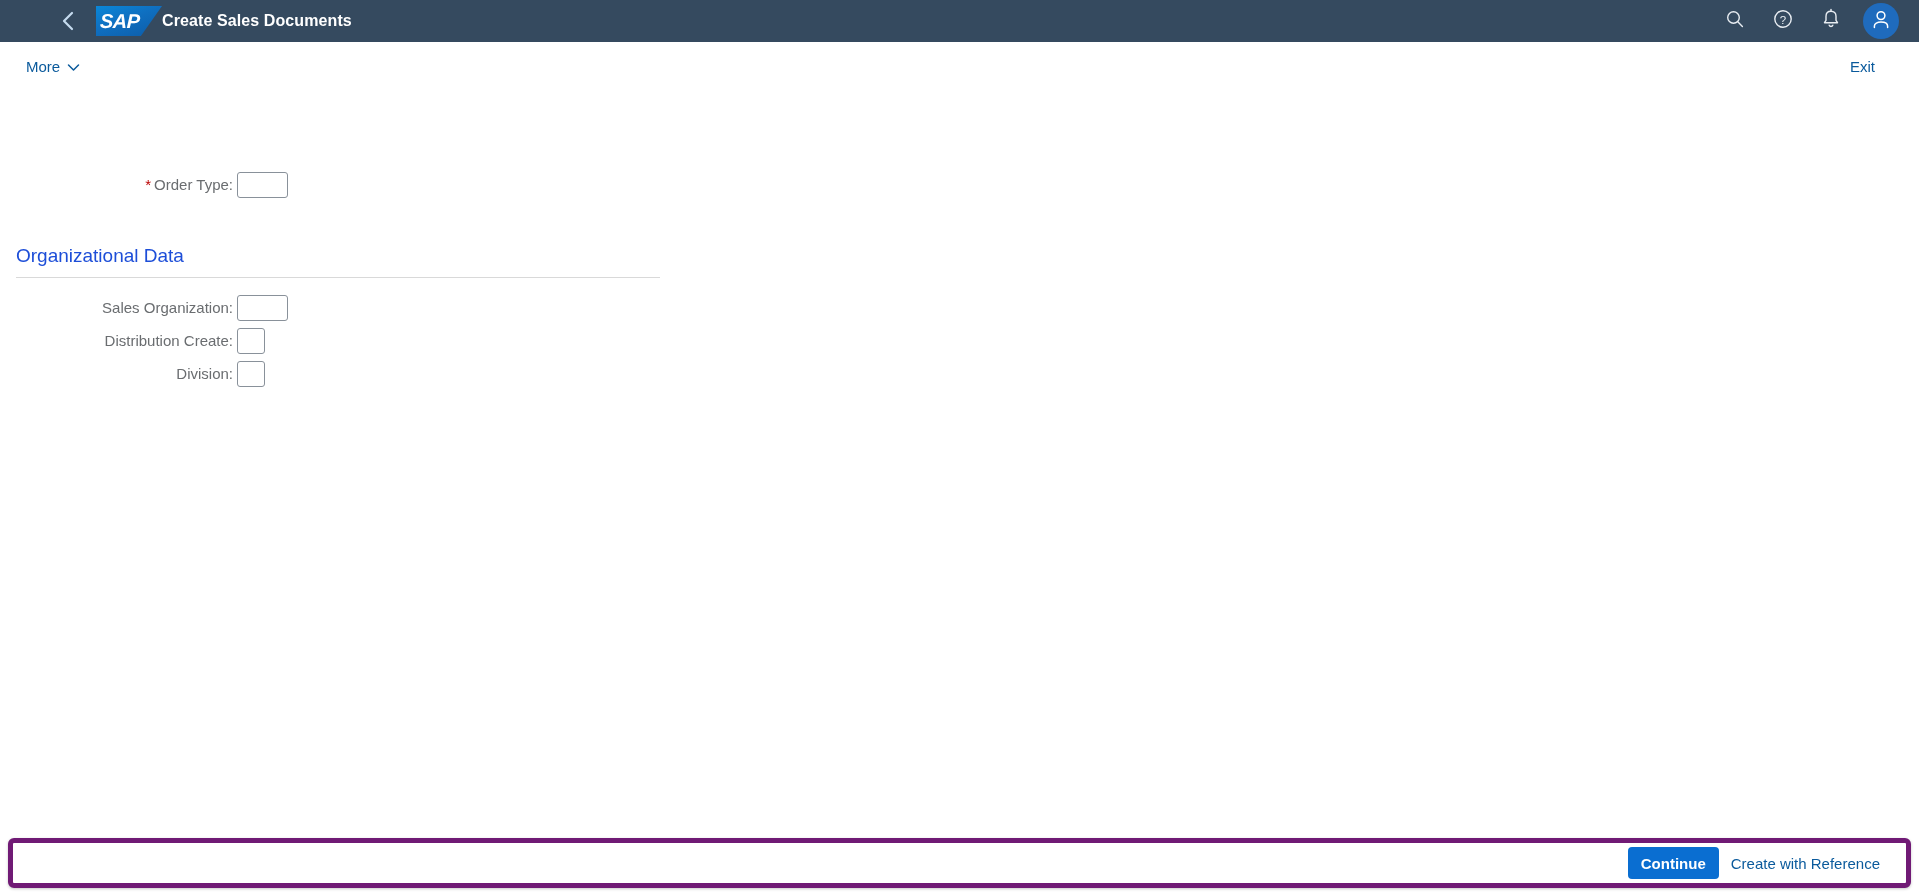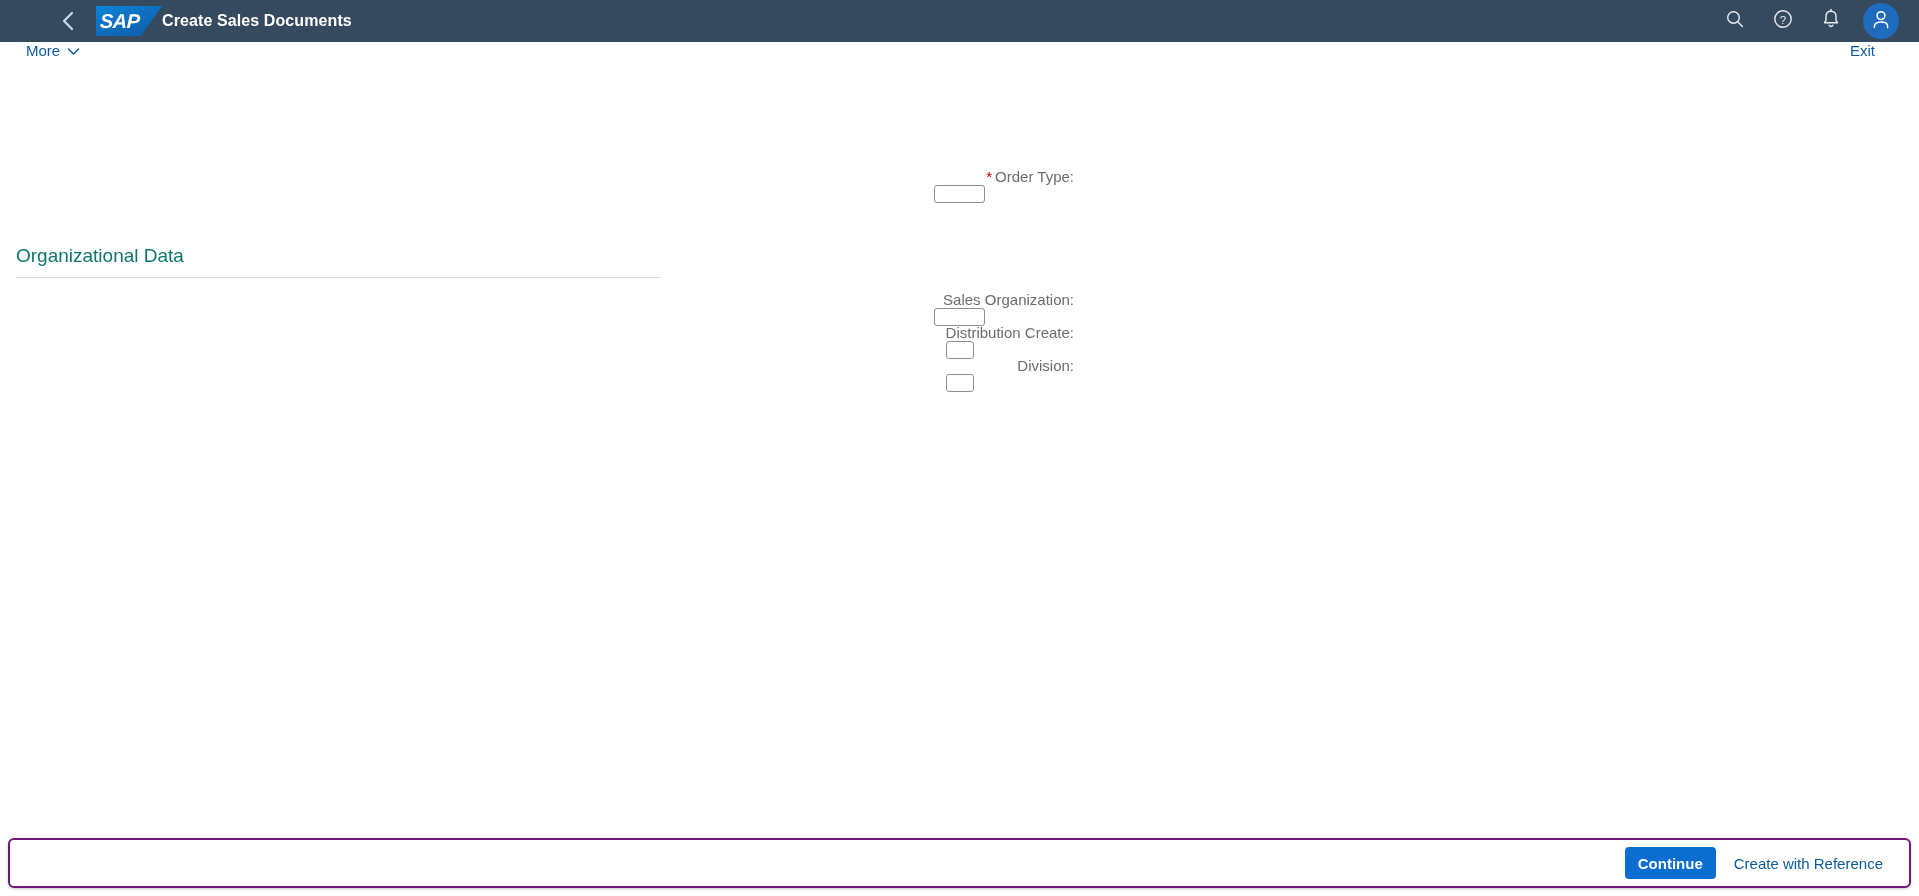--- a/index.html
+++ b/index.html
@@ -80,21 +80,21 @@
     margin-left: 6px;
   }
 
   
   .sub-toolbar {
     position: absolute;
     top: 42px; left: 0;
     width: 1919px; height: 48px;
     background: #ffffff;
     display: flex;
-    align-items: flex-start;
+    align-items: center;
   }
   .more-btn {
     margin-left: 26px;
     color: #0a5a9c;
     font-size: 15px;
     display: flex;
     align-items: center;
     gap: 7px;
     cursor: pointer;
   }
@@ -112,21 +112,20 @@
     top: 90px; left: 0;
     width: 1919px;
     height: 740px;
     background: #ffffff;
   }
 
   .form-row {
     display: flex;
     align-items: center;
     height: 33px;
-    flex-direction: column;
   }
   .form-label {
     width: 237px;
     text-align: right;
     color: #6a6d70;
     font-size: 15px;
     padding-right: 4px;
     white-space: nowrap;
   }
   .req-star {
@@ -150,21 +149,21 @@
   .w-med { width: 40px; }
 
   .order-type-row { margin-top: 78px; }
 
   .section-header {
     margin-top: 44px;
     width: 660px;
     padding-left: 16px;
   }
   .section-title {
-    color: #0f766e;
+    color: #1d4ed8;
     font-size: 19px;
     font-weight: normal;
     padding-bottom: 10px;
   }
   .section-divider {
     width: 644px;
     height: 1px;
     background: #d9d9d9;
   }
 
@@ -172,28 +171,27 @@
   .org-fields .form-row { height: 33px; }
 
   
   .footer-bar {
     position: absolute;
     left: 8px;
     top: 838px;
     width: 1903px;
     height: 50px;
     background: #ffffff;
-    border: 2px solid #701a75;
+    border: 5px solid #701a75;
     border-radius: 6px;
     box-shadow: 0 1px 3px rgba(0,0,0,0.22);
     display: flex;
     align-items: center;
     justify-content: flex-end;
     padding-right: 14px;
-    gap: 6px;
   }
   .btn-primary {
     background: #0a6ed1;
     color: #ffffff;
     font-size: 15px;
     font-weight: bold;
     border: none;
     border-radius: 4px;
     height: 32px;
     padding: 0 13px;

